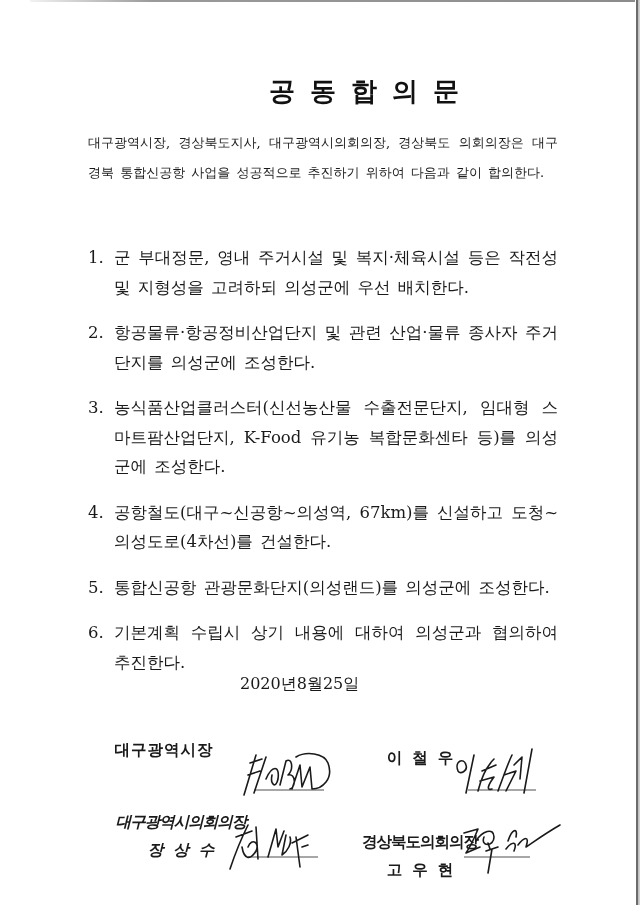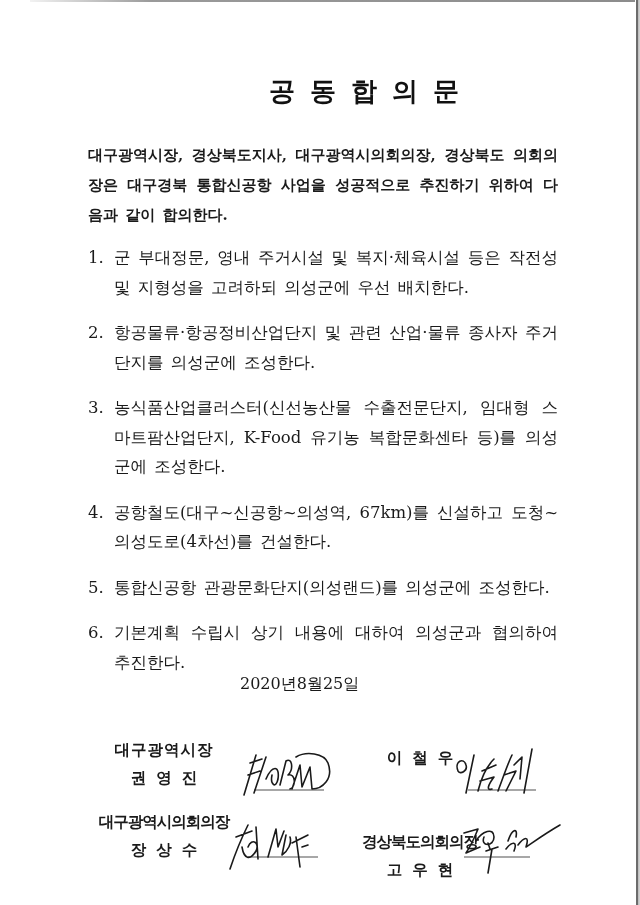--- a/index.html
+++ b/index.html
@@ -41,28 +41,27 @@
       font-weight: bold;
       font-size: 26px;
       letter-spacing: 15px;
       text-indent: 15px;
       color: #111;
       padding-left: 46px;
     }
     .preamble {
       position: absolute;
       left: 88px;
-      top: 140px;
+      top: 128px;
       width: 470px;
-      font-size: 15px;
+      font-size: 13px;
       line-height: 30px;
       text-align: justify;
       text-align-last: left;
       word-spacing: 2px;
-      font-weight: bold;
     }
     .items {
       position: absolute;
       left: 88px;
       top: 243px;
       width: 470px;
       margin: 0;
       padding: 0;
       list-style: none;
     }
@@ -110,21 +109,21 @@
     }
     .sig-block .person {
       font-size: 15.5px;
       line-height: 20px;
       margin-top: 8px;
       letter-spacing: 10px;
       text-indent: 10px;
     }
     .sig-1 { left: 84px; top: 740px; }
     .sig-2 { left: 340px; top: 740px; }
-    .sig-3 { left: 84px; top: 812px; }
+    .sig-3 { left: 101px; top: 812px; font-style: italic; }
     .sig-4 { left: 340px; top: 832px; }
     .signature {
       position: absolute;
       width: 120px;
       height: 70px;
     }
     .signature svg { width: 100%; height: 100%; overflow: visible; }
     .signature .line { stroke: #8a8a8a; stroke-width: 1.5; }
     .signature .ink { fill: none; stroke: #1a1a1a; stroke-width: 1.6; stroke-linecap: round; stroke-linejoin: round; }
     .sig-img-1 { left: 236px; top: 735px; }
@@ -170,21 +169,20 @@
 </ol>
 
 <div class="date">
   <span>2020년</span>
   <span>8월</span>
   <span>25일</span>
 </div>
 
 <div class="sig-block sig-1">
   <div class="role">대구광역시장</div>
-  <div class="person">권영진</div>
 </div>
 <div class="signature sig-img-1">
   <svg viewBox="0 0 120 70">
     <line class="line" x1="18" y1="55" x2="88" y2="55"></line>
     <path class="ink" d="M8 60 L20 20 M14 28 L26 24 M12 40 L24 36 M18 58 L30 22 M30 44 C36 30 44 30 42 44 C40 54 34 50 36 40 M44 50 L50 26 C56 22 58 34 52 40 C60 38 60 52 54 54 M56 54 L64 30 L66 52 L74 32 L76 54 C86 54 98 44 92 28 C88 18 70 16 60 22"></path>
   </svg>
 </div>
 
 <div class="sig-block sig-2">
   <div class="person">이철우</div>

